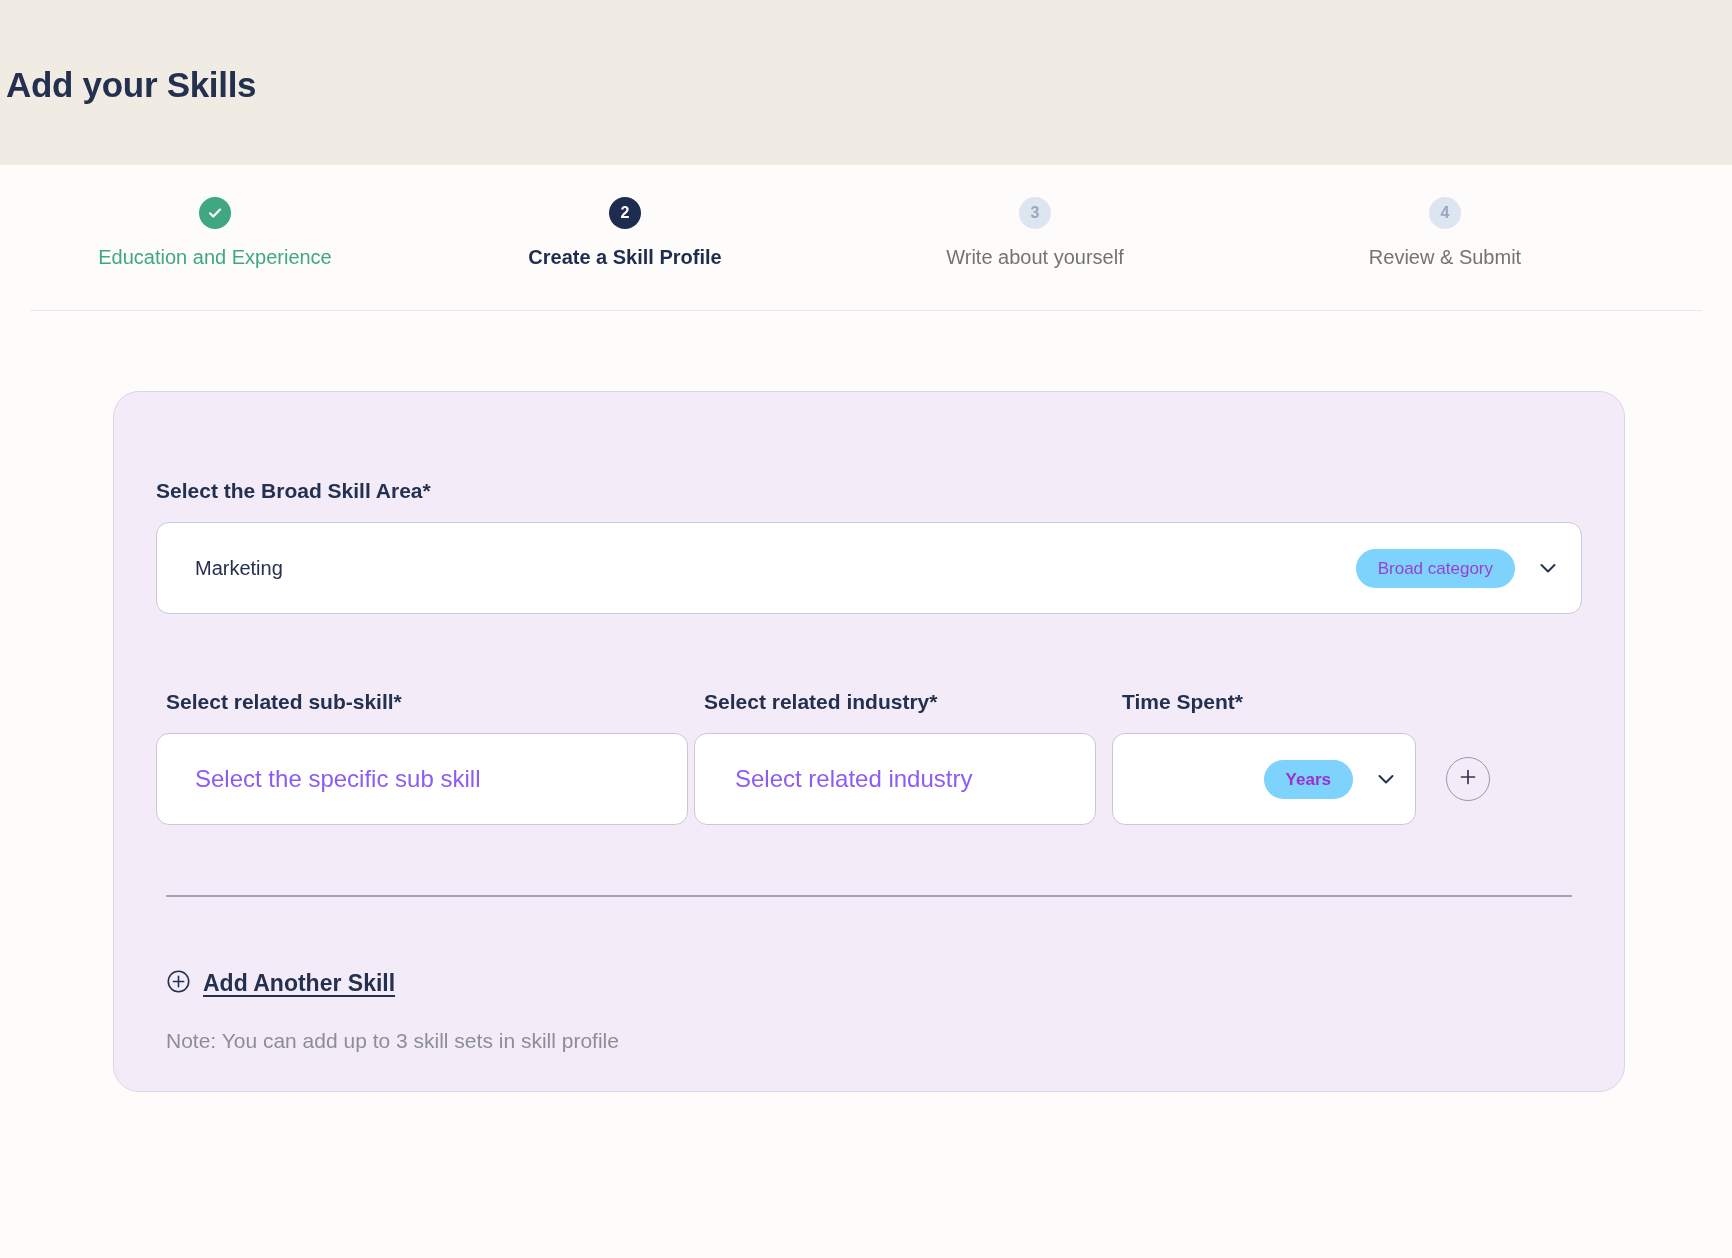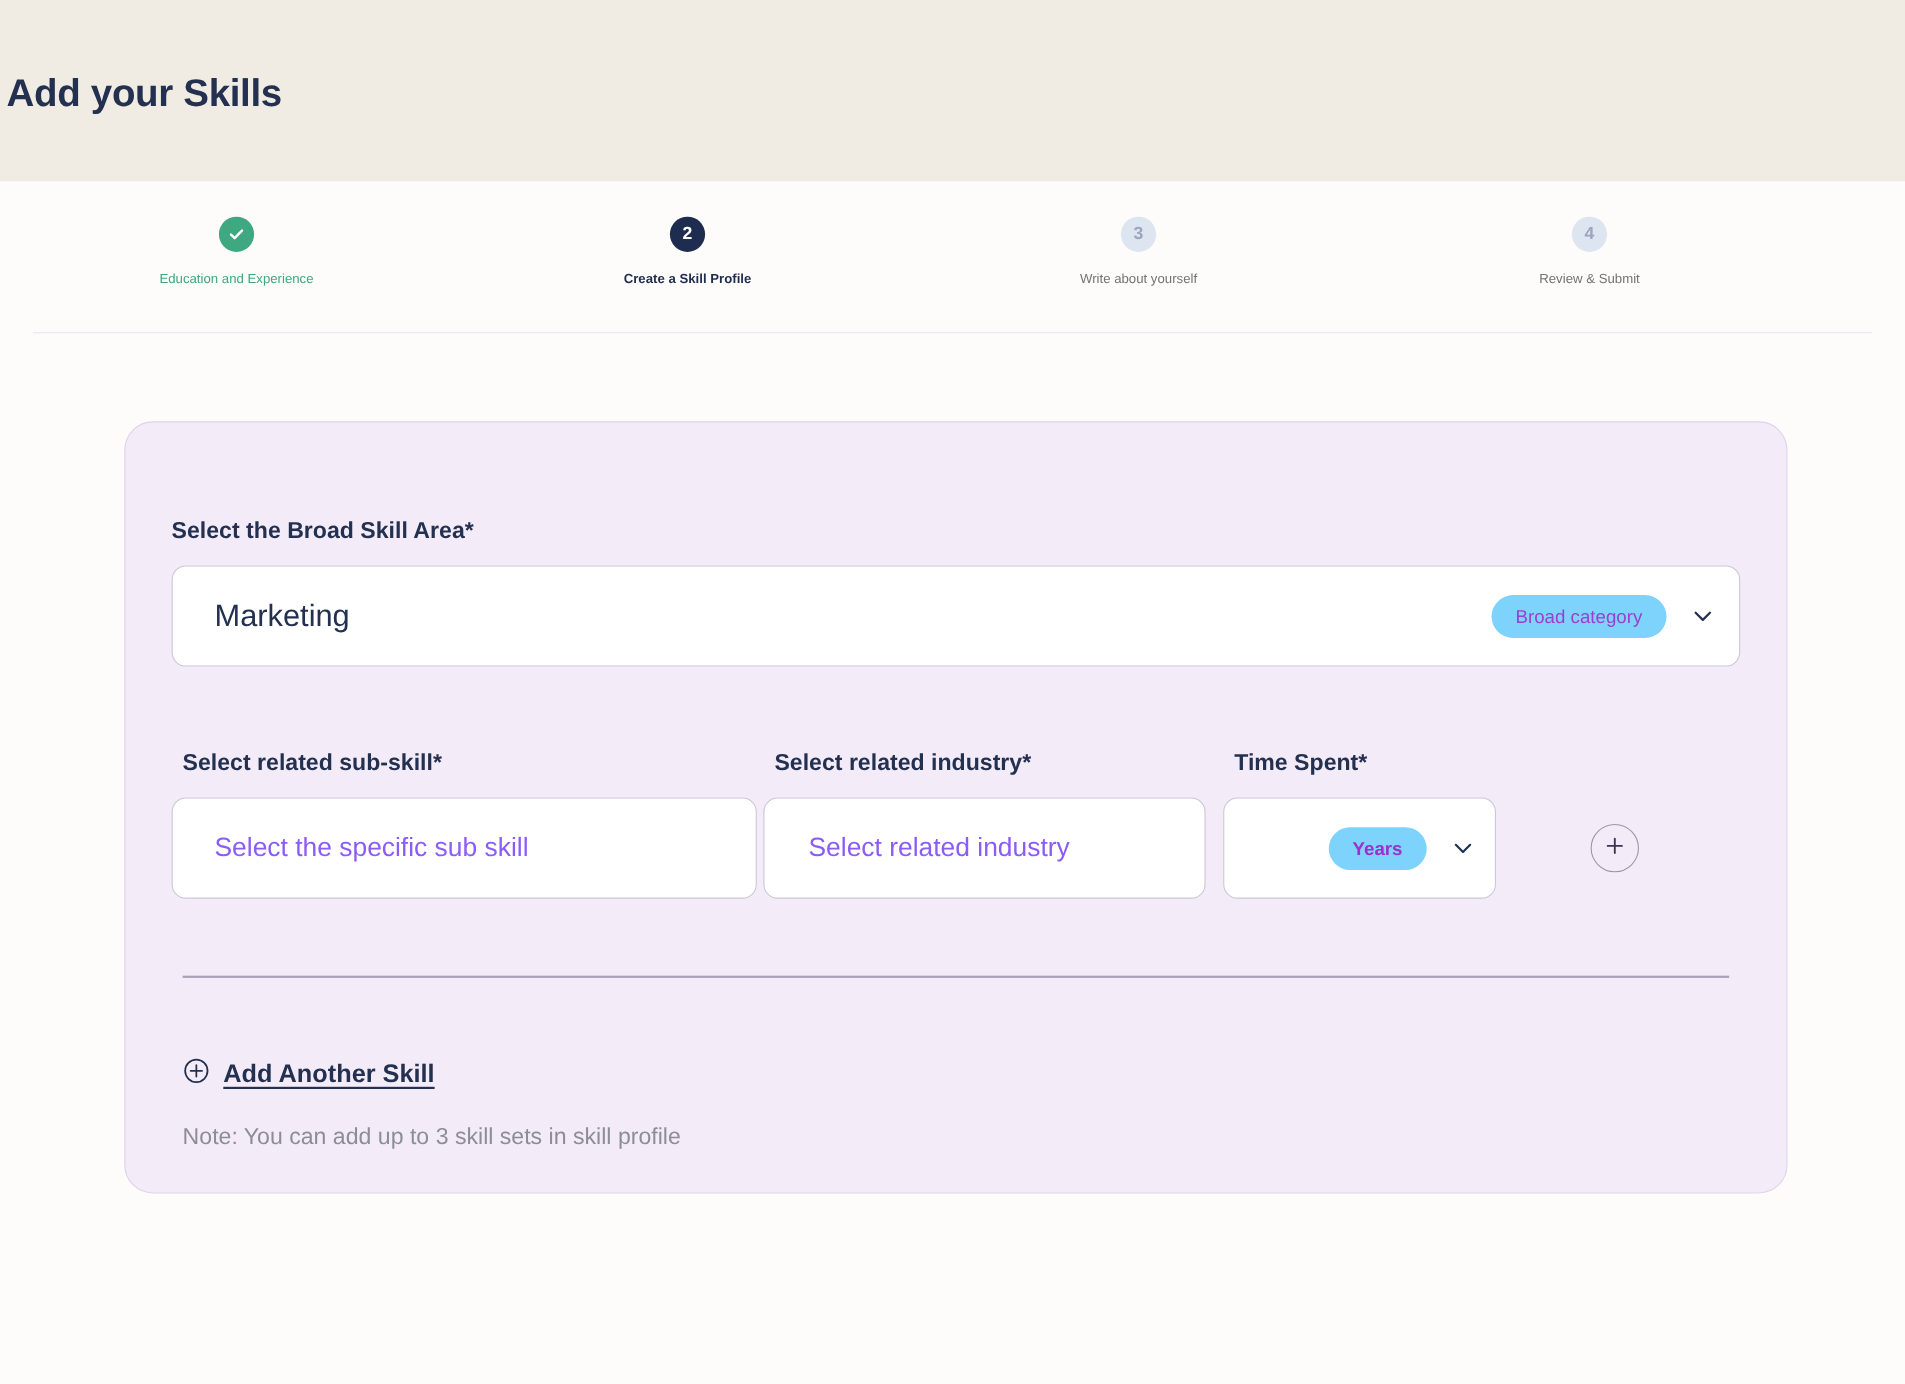--- a/index.html
+++ b/index.html
@@ -60,21 +60,21 @@
     justify-content: center;
     font-size: 16px;
     font-weight: bold;
     line-height: 1;
   }
   .step-circle.done { background: #3fa880; color: #ffffff; }
   .step-circle.active { background: #1e2d4f; color: #ffffff; }
   .step-circle.idle { background: #dde5f1; color: #98a7bf; font-weight: bold; }
   .step-circle.done svg { display: block; }
 
-  .step-label { font-size: 12px; line-height: 1; }
+  .step-label { font-size: 20px; line-height: 1; }
   .step-label.done { color: #3fa880; }
   .step-label.active { color: #1e2d4f; font-weight: bold; }
   .step-label.idle { color: #737373; }
 
   .stepper-divider {
     margin: 43px 30px 0 30px;
     height: 1px;
     background: #e4e9f0;
   }
 
@@ -102,21 +102,21 @@
     background: #ffffff;
     border: 1px solid #cdc6d8;
     border-radius: 13px;
     height: 92px;
     display: flex;
     align-items: center;
     padding: 0 22px 0 38px;
   }
   .select-value {
     flex: 1;
-    font-size: 28px;
+    font-size: 20px;
     color: #23304f;
   }
   .pill {
     background: #7dd3fc;
     border-radius: 999px;
     padding: 11px 22px;
     font-size: 17px;
     color: #9b3fd0;
     line-height: 1;
     white-space: nowrap;
@@ -135,21 +135,21 @@
   }
   .col { display: flex; flex-direction: column; }
   .col-sub { width: 538px; }
   .col-ind { width: 418px; }
   .col-time { width: 288px; }
   .col-sub .field-label,
   .col-ind .field-label,
   .col-time .field-label { margin-left: 10px; }
   .col-sub .select-box { width: 532px; padding-left: 38px; }
   .col-ind .select-box { width: 402px; padding-left: 40px; }
-  .col-time .select-box { width: 248px; padding-left: 16px; padding-right: 16px; }
+  .col-time .select-box { width: 304px; padding-left: 16px; padding-right: 16px; }
 
   .placeholder { color: #8b5cf6; font-size: 24px; }
 
   .add-circle-btn {
     width: 44px;
     height: 44px;
     border-radius: 50%;
     border: 1px solid #9d96ab;
     background: transparent;
     display: flex;

